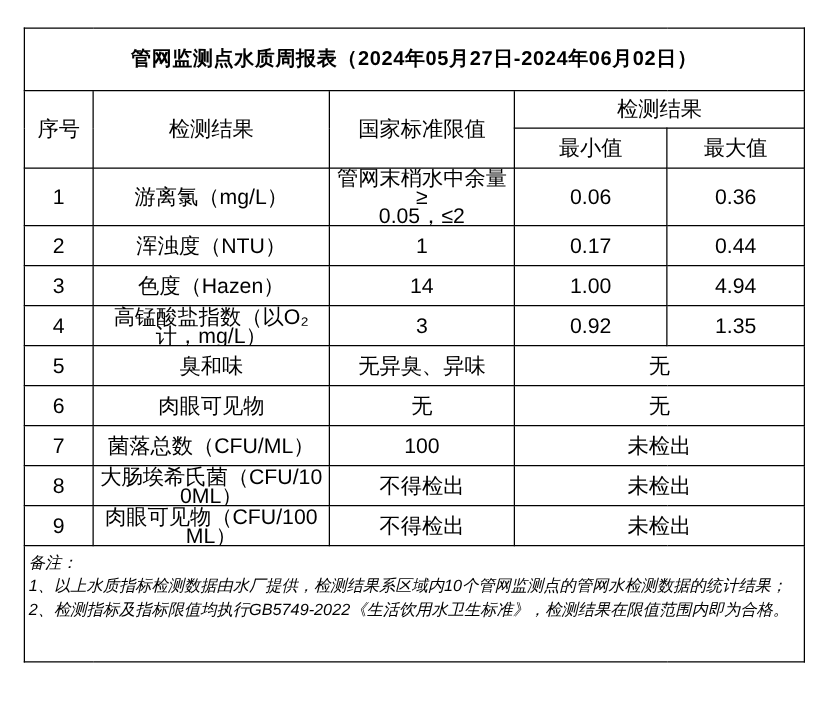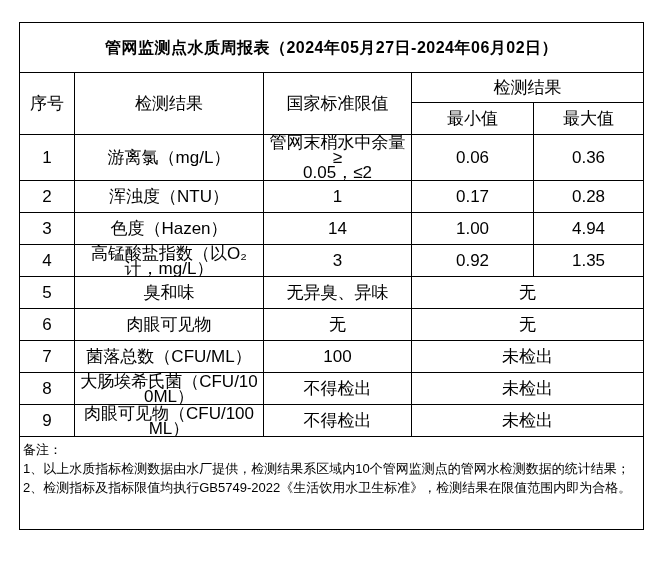--- a/index.html
+++ b/index.html
@@ -48,20 +48,21 @@
   tr.header-row-b td { height: 31px; }
   tr.data-row td { height: 31px; }
   td.std-cell { white-space: pre-line; }
   tr.notes-row td {
     height: 86px;
     text-align: left;
     vertical-align: top;
     padding: 3px 3px;
     line-height: 19px;
     font-size: 13px;
+    font-style: italic;
   }
   .note-line { white-space: nowrap; }
 </style>
 </head>
 <body>
 
 <div class="sheet">
   <table class="report">
     <colgroup>
       <col style="width:55px">
@@ -93,21 +94,21 @@
       <td class="std-cell">管网末梢水中余量≥
 0.05，≤2</td>
       <td>0.06</td>
       <td>0.36</td>
     </tr>
     <tr class="data-row">
       <td>2</td>
       <td>浑浊度（NTU）</td>
       <td class="std-cell">1</td>
       <td>0.17</td>
-      <td>0.28</td>
+      <td>0.44</td>
     </tr>
     <tr class="data-row">
       <td>3</td>
       <td>色度（Hazen）</td>
       <td class="std-cell">14</td>
       <td>1.00</td>
       <td>4.94</td>
     </tr>
     <tr class="data-row">
       <td>4</td>

